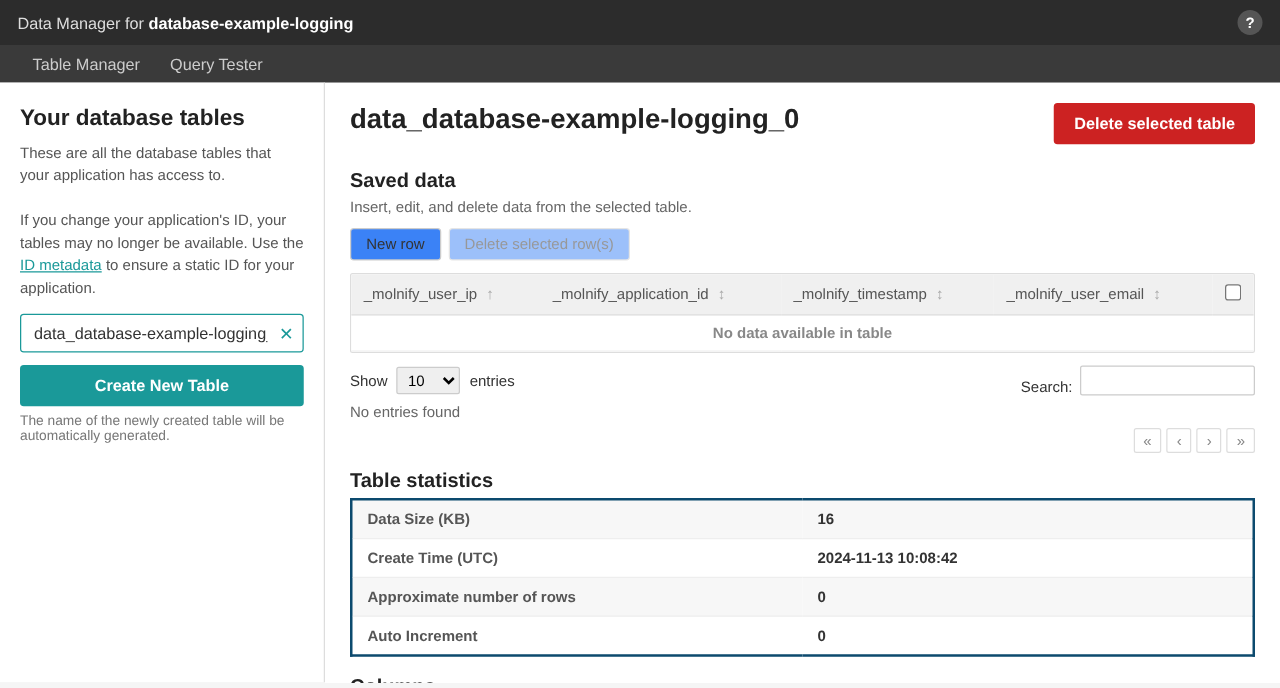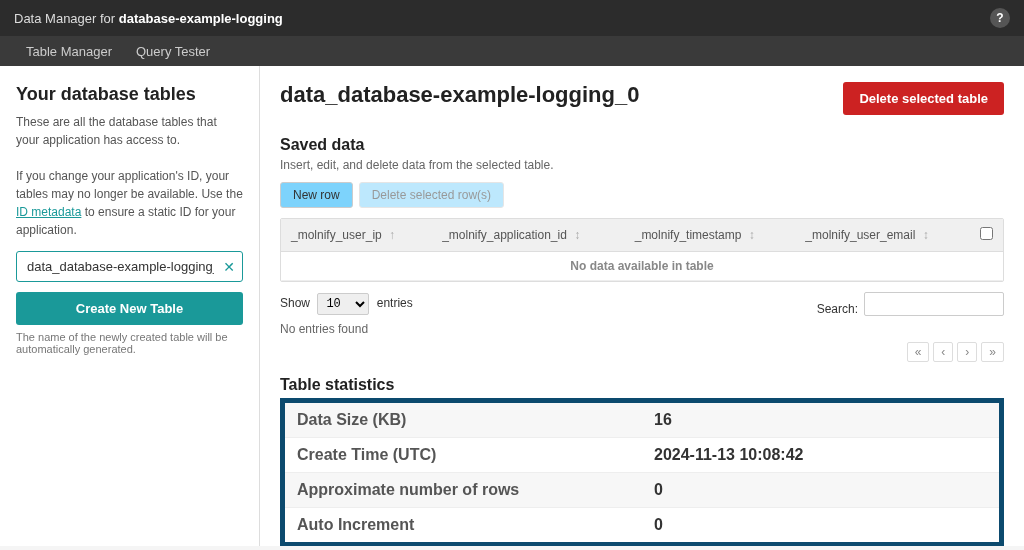--- a/index.html
+++ b/index.html
@@ -101,21 +101,21 @@
       white-space: nowrap;
       text-align: right;
     }
 
     .section-title { font-size: 16px; font-weight: bold; color: #222; margin-bottom: 4px; }
     .section-desc { font-size: 12px; color: #666; margin-bottom: 10px; }
 
     
     .btn-row { display: flex; gap: 6px; margin-bottom: 10px; }
     .btn-default {
-      padding: 5px 12px; border: 1px solid #ccc; background: #7dd3fc;
+      padding: 5px 12px; border: 1px solid #ccc; background: #3b82f6;
       border-radius: 3px; font-size: 12px; cursor: pointer; color: #333;
     }
     .btn-default:disabled { opacity: 0.5; cursor: default; }
 
     
     .data-table-wrap {
       border: 1px solid #ddd; border-radius: 2px; overflow-x: auto;
       margin-bottom: 10px;
     }
     table { width: 100%; border-collapse: collapse; font-size: 12px; }
@@ -130,21 +130,21 @@
     table tbody td { padding: 7px 10px; border-bottom: 1px solid #eee; color: #555; }
     .no-data-row td { text-align: center; color: #888; font-style: normal; }
 
     
     .table-controls {
       display: flex; justify-content: space-between; align-items: center;
       margin-bottom: 6px; font-size: 12px;
     }
     .table-controls select {
       padding: 2px 4px; border: 1px solid #ccc; border-radius: 2px;
-      font-size: 12px; margin: 0 4px; font-family: Liberation Mono, monospace;
+      font-size: 12px; margin: 0 4px;
     }
     .search-wrap { display: flex; align-items: flex-end; gap: 6px; }
     .search-wrap input {
       padding: 4px 8px; border: 1px solid #ccc; border-radius: 2px;
       font-size: 12px; width: 140px;
     }
 
     .no-entries-msg { font-size: 12px; color: #666; margin-bottom: 6px; }
 
     
@@ -152,22 +152,22 @@
       display: flex; justify-content: flex-end; gap: 4px;
       font-size: 12px; margin-bottom: 14px;
     }
     .pagination span {
       padding: 2px 7px; border: 1px solid #ddd; border-radius: 2px;
       cursor: pointer; color: #888; background: #fff;
     }
 
     
     .stats-table {
-      width: 100%; border: 5px solid #0c4a6e; border-collapse: collapse;
-      font-size: 16px; margin-bottom: 16px;
+      width: 100%; border: 2px solid #0c4a6e; border-collapse: collapse;
+      font-size: 12px; margin-bottom: 16px;
     }
     .stats-table tr:nth-child(odd) { background: #f7f7f7; }
     .stats-table tr:nth-child(even) { background: #fff; }
     .stats-table td { padding: 8px 12px; border-bottom: 1px solid #eee; }
     .stats-table td:first-child { color: #555; width: 50%; }
     .stats-table td:last-child { color: #333; }
 
     
     .columns-header { font-size: 16px; font-weight: bold; color: #222; margin-bottom: 4px; }
     input[type=checkbox] { cursor: pointer; }

